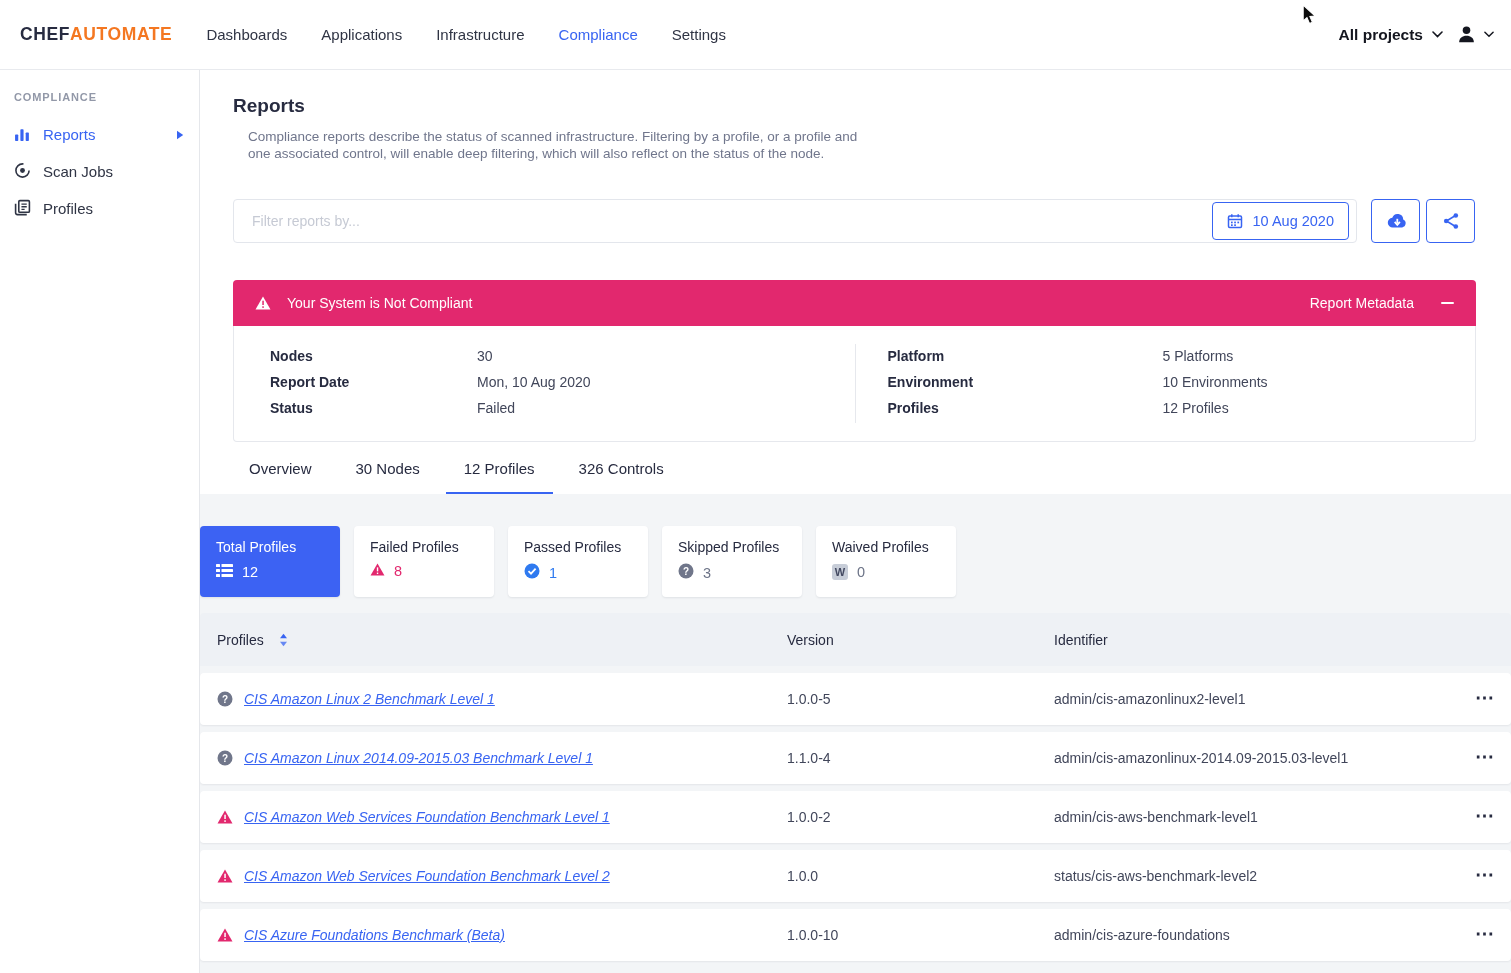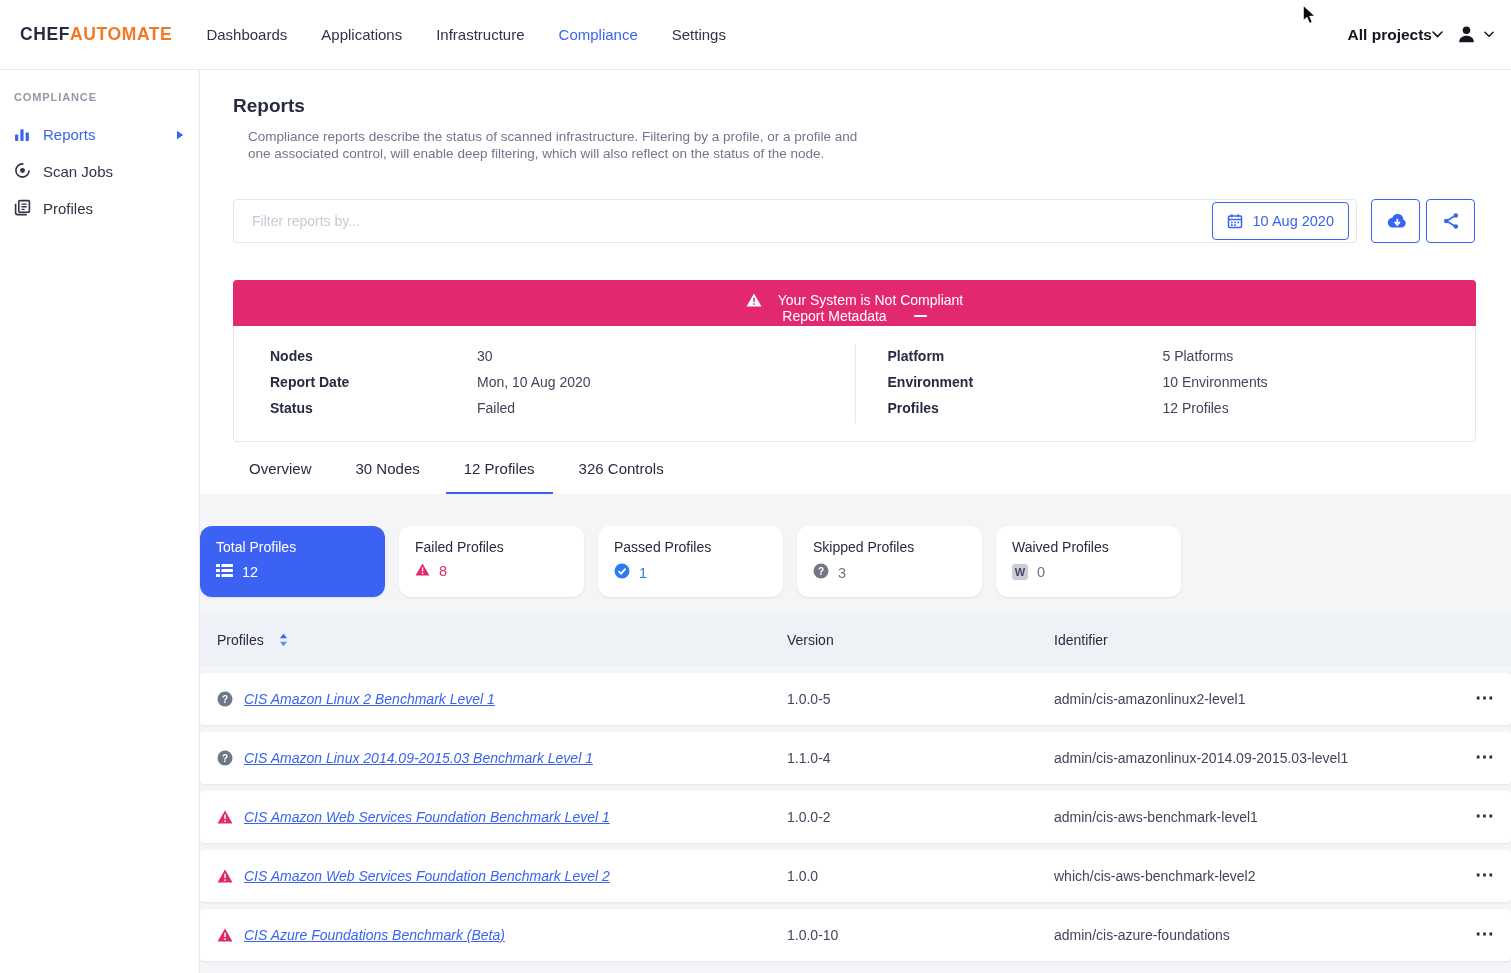--- a/index.html
+++ b/index.html
@@ -9,21 +9,21 @@
   
   .topnav { position:absolute; top:0; left:0; right:0; height:70px; background:#fff;
     border-bottom:1px solid #e8eaee; display:flex; align-items:center; padding:0 17px 0 20px; z-index:5; }
   .logo { font-size:17.5px; letter-spacing:.6px; cursor:pointer; white-space:nowrap; }
   .logo .chef { color:#272b40; font-weight:800; }
   .logo .automate { color:#f47721; font-weight:600; }
   .nav-items { display:flex; gap:34px; margin-left:34px; }
   .nav-item { font-size:15px; color:#2f3444; text-decoration:none; cursor:pointer; }
   .nav-item.active { color:#3864f2; }
   .nav-right { margin-left:auto; display:flex; align-items:center; gap:13px; }
-  .projects { display:flex; align-items:center; font-size:15.5px; font-weight:700; color:#14161f; cursor:pointer; }
+  .projects { display:flex; align-items:center; gap:9px; font-size:15.5px; font-weight:700; color:#14161f; cursor:pointer; }
   .user-menu { display:flex; align-items:center; gap:7px; cursor:pointer; }
 
   
   .sidebar { position:absolute; top:70px; left:0; bottom:0; width:200px; background:#fff;
     border-right:1px solid #e5e7eb; padding-top:21px; z-index:4; }
   .side-label { font-size:11px; font-weight:600; letter-spacing:.9px; color:#9298a8; padding:0 14px; margin-bottom:13px; }
   .side-item { display:flex; align-items:center; gap:12px; height:37px; padding:0 14px;
     font-size:15px; color:#2f3444; text-decoration:none; cursor:pointer; position:relative; }
   .side-item.active { color:#3864f2; }
   .side-arrow { position:absolute; right:15px; top:14px; }
@@ -44,21 +44,21 @@
   .date-btn { height:32px; margin-right:7px; padding:18px 14px; border:1px solid #3864f2; border-radius:4px;
     background:#fff; color:#3864f2; font-size:14.5px; font-family:"Liberation Sans", sans-serif;
     display:flex; align-items:center; gap:10px; cursor:pointer; white-space:nowrap; }
   .icon-btn { width:49px; height:44px; border:1px solid #3864f2; border-radius:4px; background:#fff;
     display:flex; align-items:center; justify-content:center; cursor:pointer; }
   .icon-btn + .icon-btn { margin-left:6px; }
   .filter-wrap + .icon-btn { margin-left:14px; }
 
   
   .banner { height:46px; background:#e2286e; border-radius:4px 4px 0 0; color:#fff;
-    display:flex; align-items:center; justify-content:space-between; padding:12px 22px;flex-direction:column; }
+    display:flex; align-items:center; justify-content:space-between; padding:12px 22px; }
   .banner-left { display:flex; align-items:center; gap:16px; font-size:14px; }
   .banner-right { display:flex; align-items:center; gap:27px; font-size:14px; cursor:pointer; }
   .minus-glyph { display:inline-block; width:13px; height:2px; background:#fff; border-radius:1px; }
   .meta-panel { border:1px solid #e6e8ed; border-top:none; border-radius:0 0 4px 4px; background:#fff;
     display:flex; padding:17px 16px 20px; position:relative; }
   .meta-col { width:50%; padding-left:20px; display:flex; flex-direction:column; }
   .meta-col.right { padding-left:33px; }
   .meta-divider { position:absolute; left:50%; top:18px; bottom:18px; width:1px; background:#e6e8ed; }
   .meta-row { display:flex; font-size:14px; padding:3.5px 0; line-height:19px; }
   .meta-label { width:207px; font-weight:700; color:#272b40; }
@@ -68,21 +68,21 @@
   
   .tabs { display:flex; margin-top:18px; margin-left:-6px; }
   .tab { font-size:15px; color:#272b40; text-decoration:none; cursor:pointer; position:relative; padding:0 22px 17px; }
   .tab.active::after { content:""; position:absolute; left:4px; right:4px; bottom:0; height:2px; background:#3864f2; }
 
   
   .gray-section { margin:0 -35px 0 -33px; padding:32px 35px 40px 33px; background:#f3f5f7; min-height:520px; }
 
   
   .cards { display:flex; gap:14px; margin-bottom:16px; }
-  .card { width:185px; height:71px; background:#fff; border-radius:12px; padding:13px 16px;
+  .card { width:140px; height:71px; background:#fff; border-radius:4px; padding:13px 16px;
     box-shadow:0 1px 2px rgba(25,35,60,.09); cursor:pointer; }
   .card-label { font-size:14px; color:#272b40; margin-bottom:8px; }
   .card-value-row { display:flex; align-items:center; gap:9px; font-size:14.5px; }
   .card.total { background:#3c62f3; }
   .card.total .card-label, .card.total .card-value { color:#fff; }
   .card.failed .card-value { color:#e2286e; }
   .card.passed .card-value { color:#2f7af0; }
   .card.skipped .card-value, .card.waived .card-value { color:#6c7387; }
   .w-badge { display:inline-block; width:16px; height:16px; border-radius:3px; background:#c7cdd8;
     color:#434961; font-size:11px; font-weight:800; line-height:16px; text-align:center; }
@@ -475,21 +475,21 @@
 
               <svg width="16" height="14" viewBox="0 0 16 14">
                 <path d="M8 .5 L15.5 13.5 H.5 Z" fill="#e2286e"></path>
                 <rect x="7.3" y="4.7" width="1.5" height="4.3" fill="#fff"></rect>
                 <rect x="7.3" y="10.3" width="1.5" height="1.6" fill="#fff"></rect>
               </svg>
             </span>
             <a class="row-link">CIS Amazon Web Services Foundation Benchmark Level 2</a>
           </div>
           <div class="cell-version">1.0.0</div>
-          <div class="cell-identifier">which/cis-aws-benchmark-level2</div>
+          <div class="cell-identifier">status/cis-aws-benchmark-level2</div>
           <div class="cell-actions">
             <span class="row-menu"></span>
           </div>
         </div>
 
         <div class="trow failed">
           <div class="cell-profile">
             <span class="row-icon">
 
               <svg width="16" height="14" viewBox="0 0 16 14">

